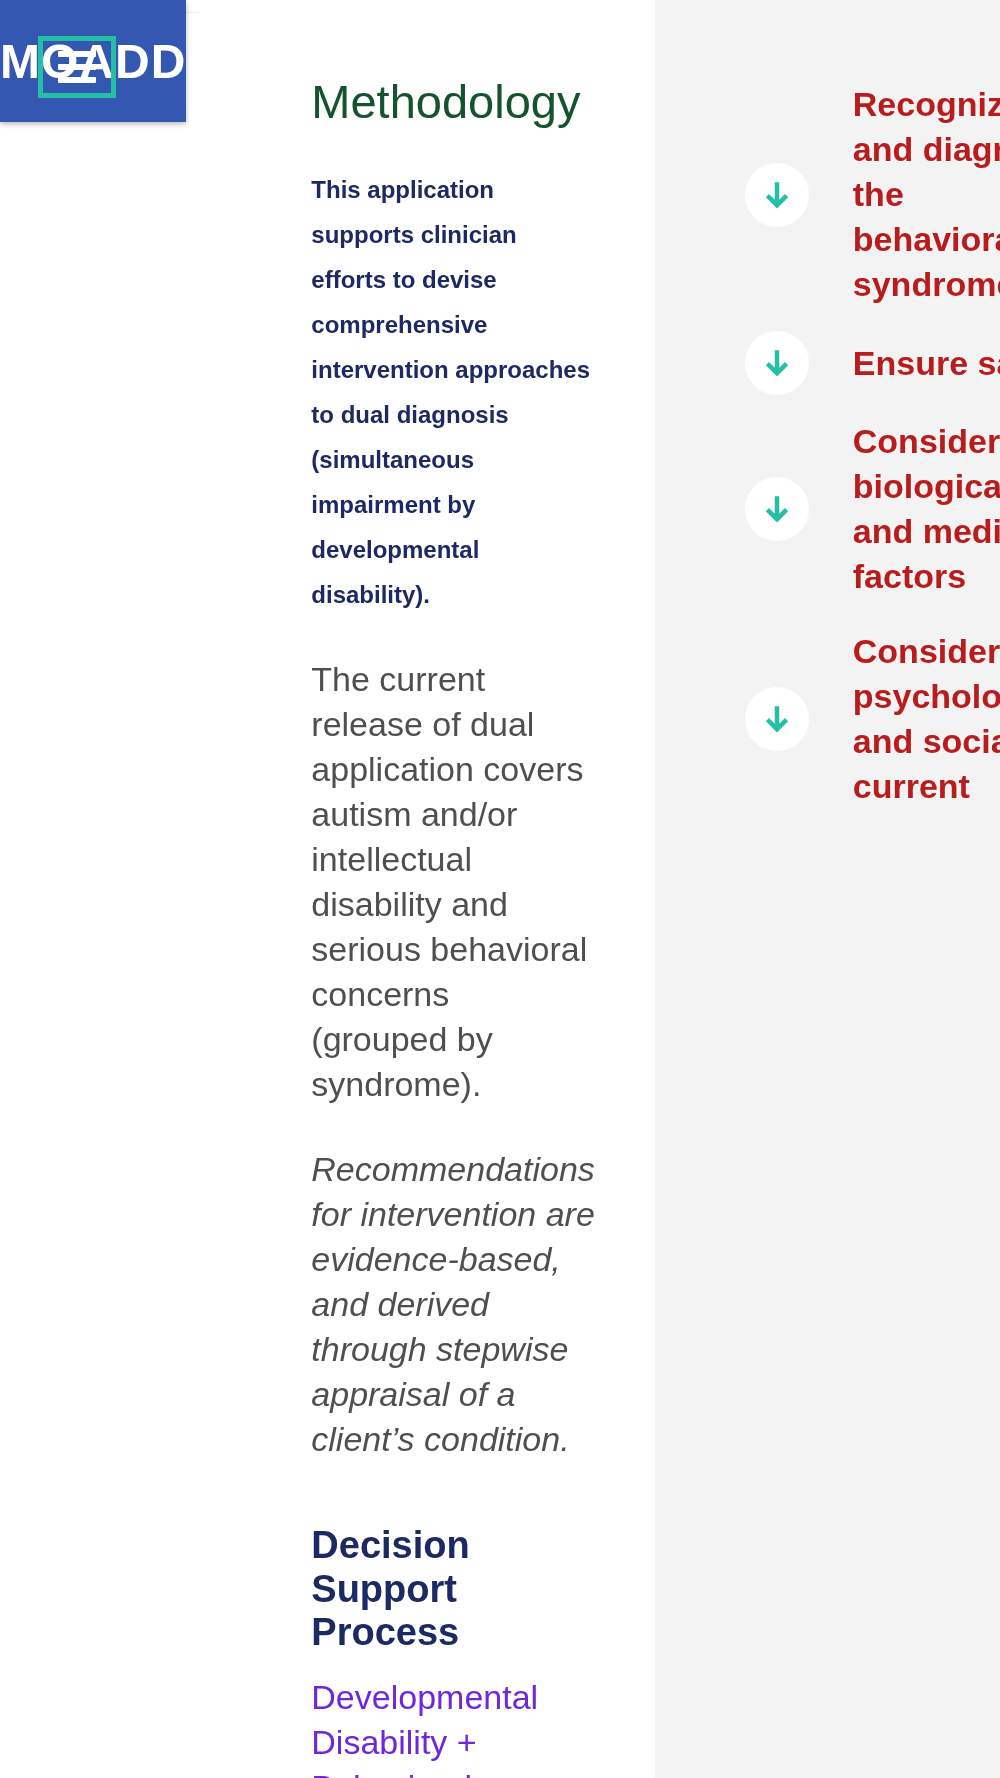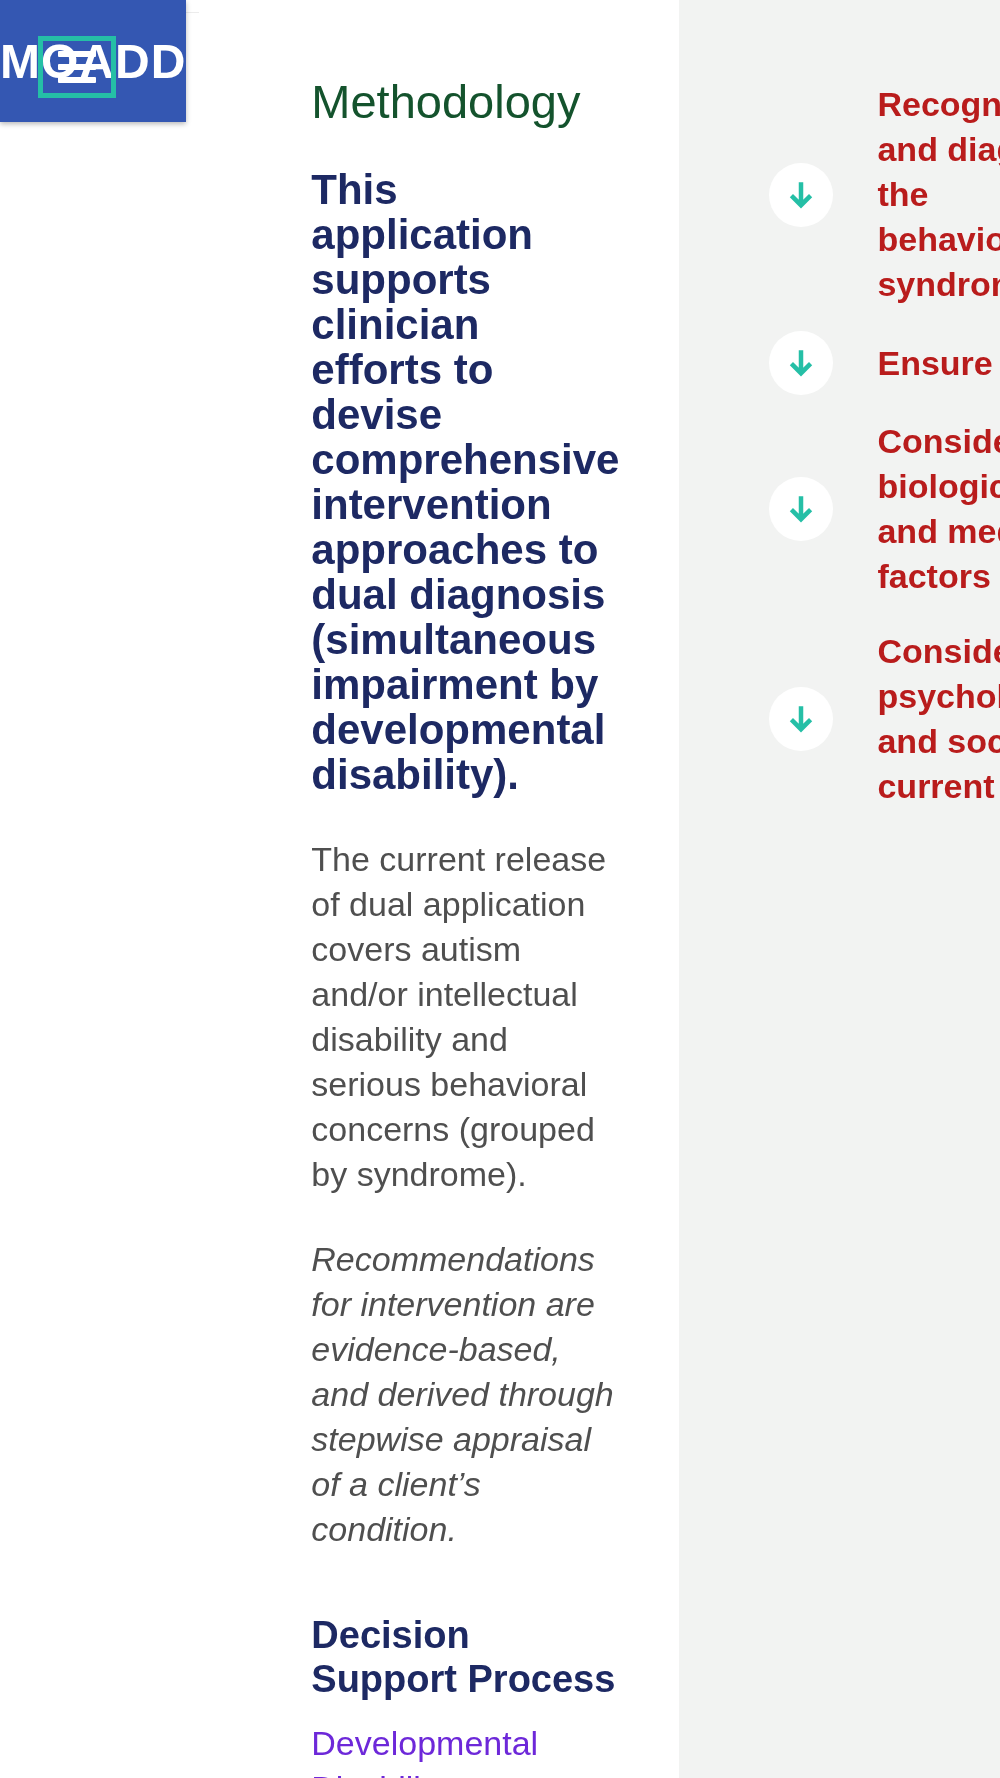--- a/index.html
+++ b/index.html
@@ -59,21 +59,21 @@
   }
   .page-title {
     color: #14532d;
     font-size: 47px;
     font-weight: normal;
     line-height: 1.15;
     margin-bottom: 38px;
   }
   .intro-paragraph {
     color: #1d2963;
-    font-size: 42px;
+    font-size: 24px;
     font-weight: bold;
     line-height: 45px;
     max-width: 715px;
     margin-bottom: 40px;
   }
   .body-paragraph {
     color: #4f4f4f;
     font-size: 34px;
     font-weight: normal;
     line-height: 45px;

